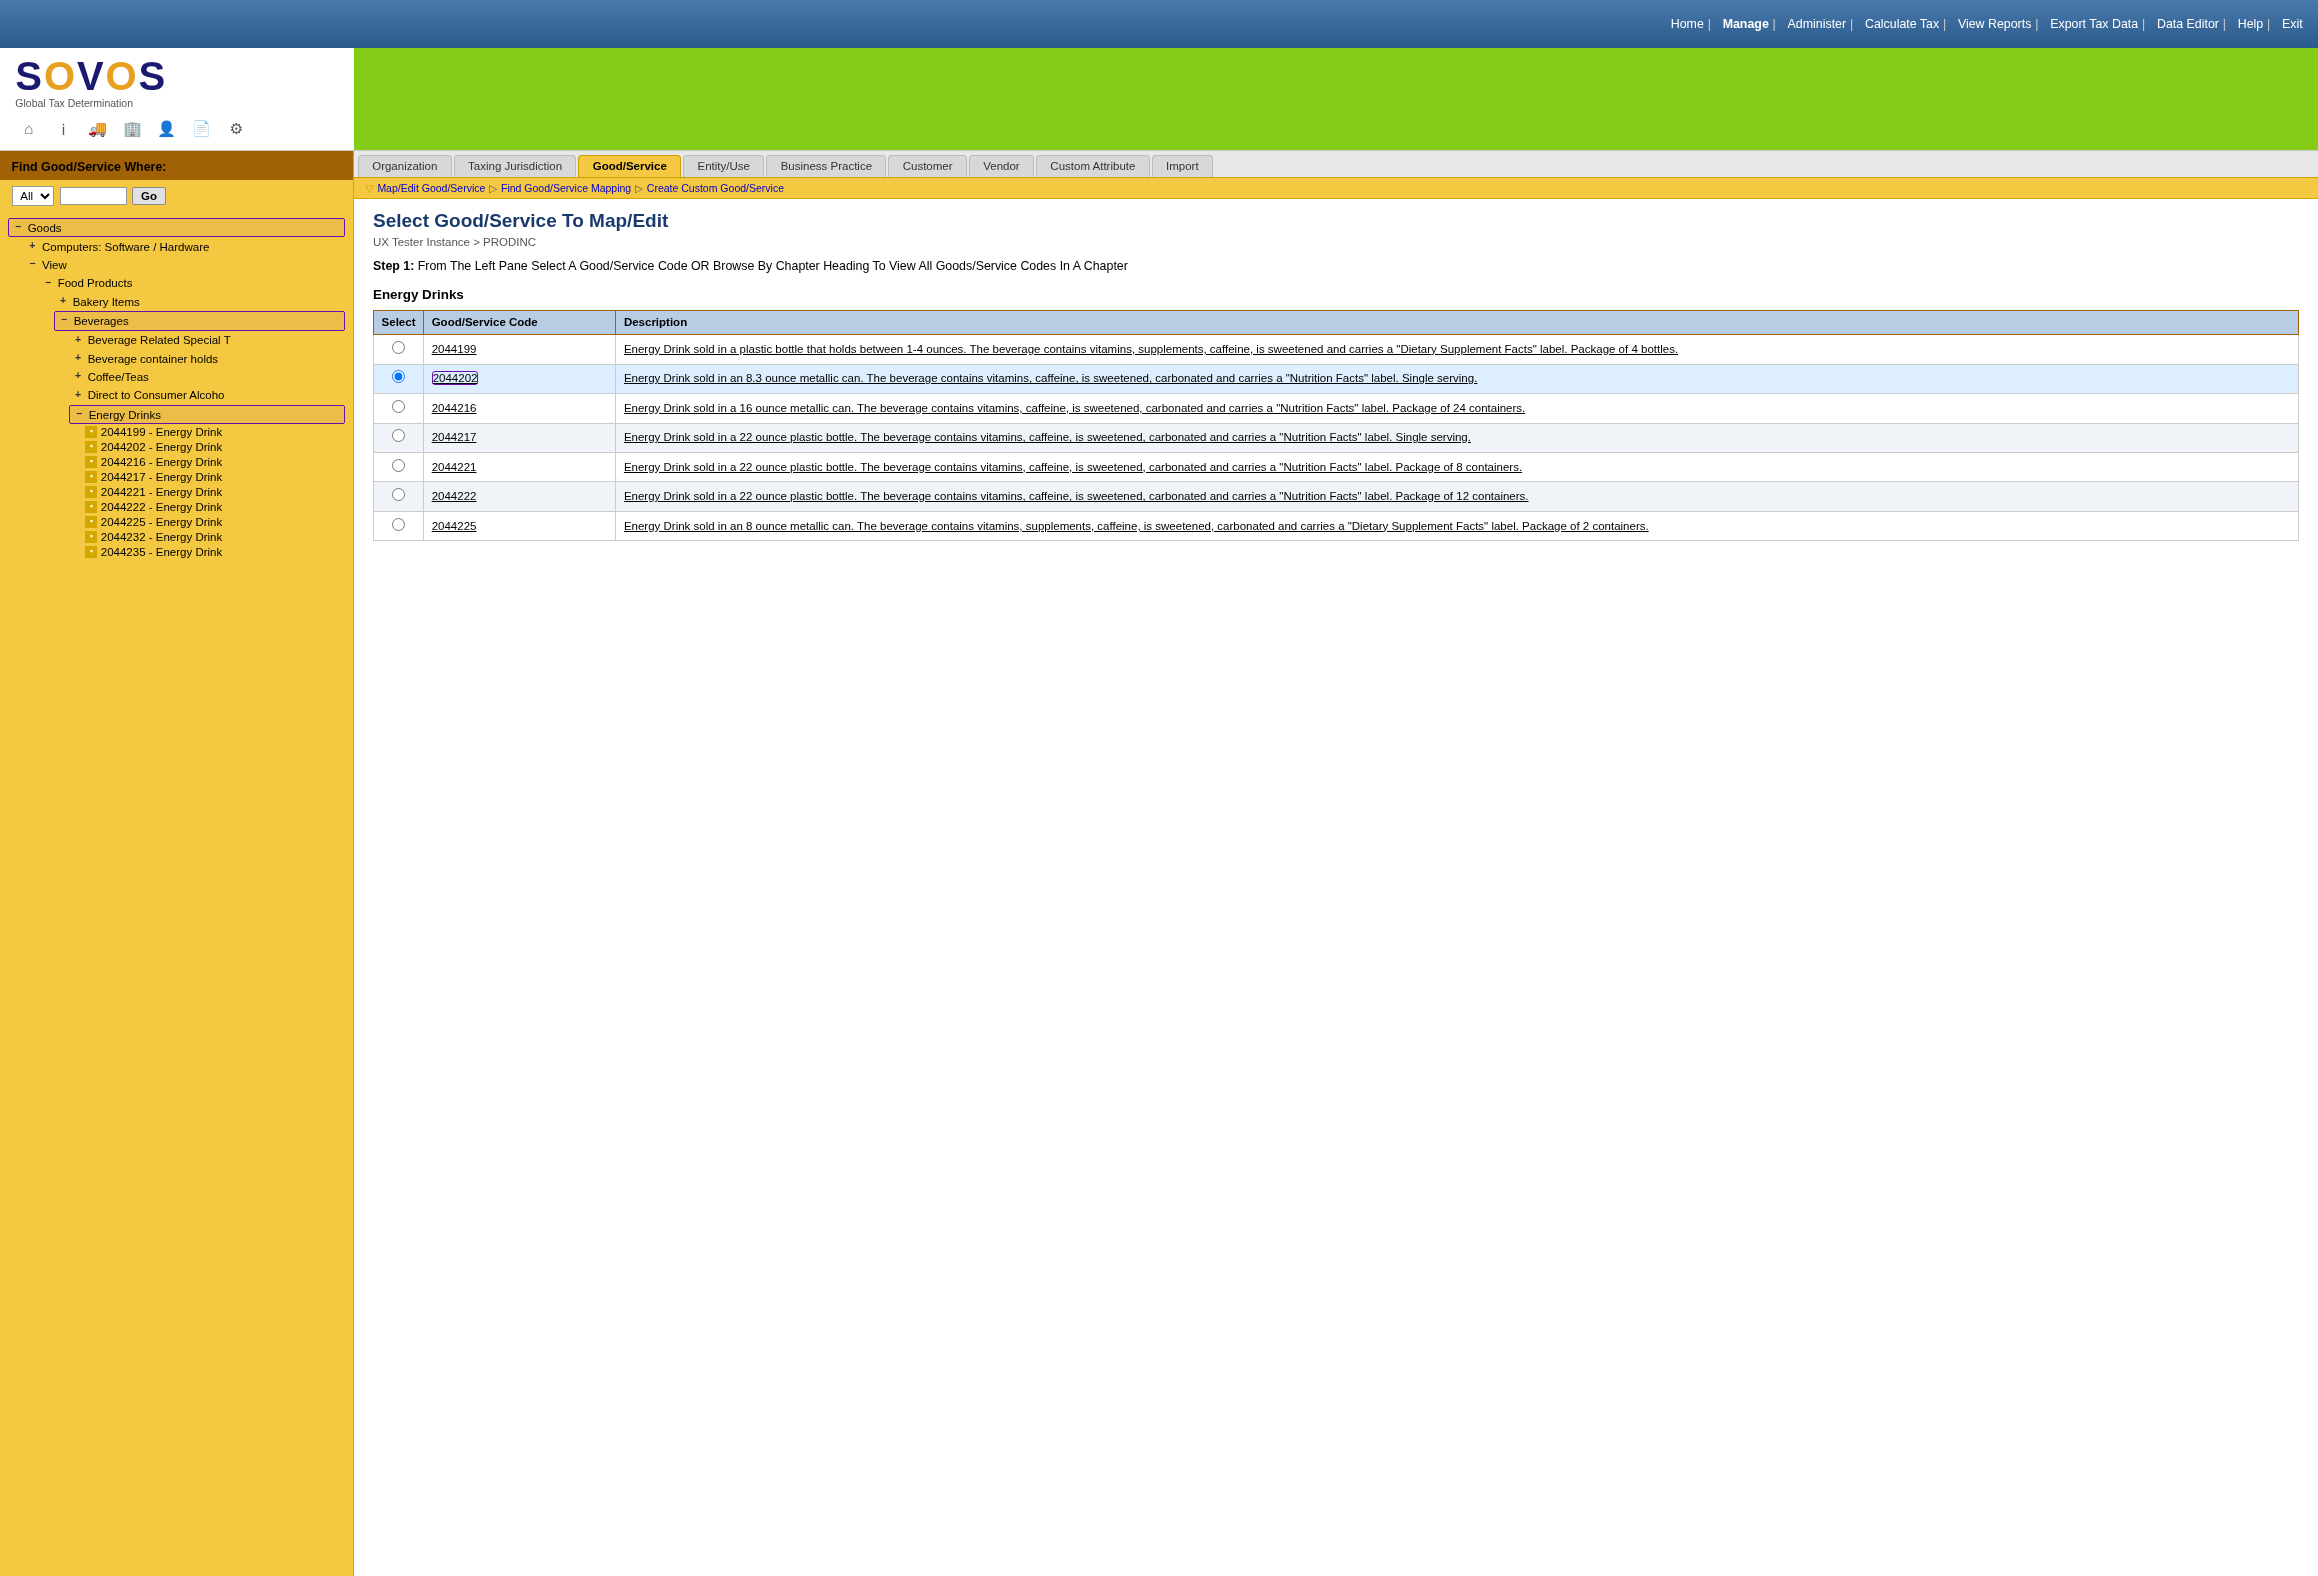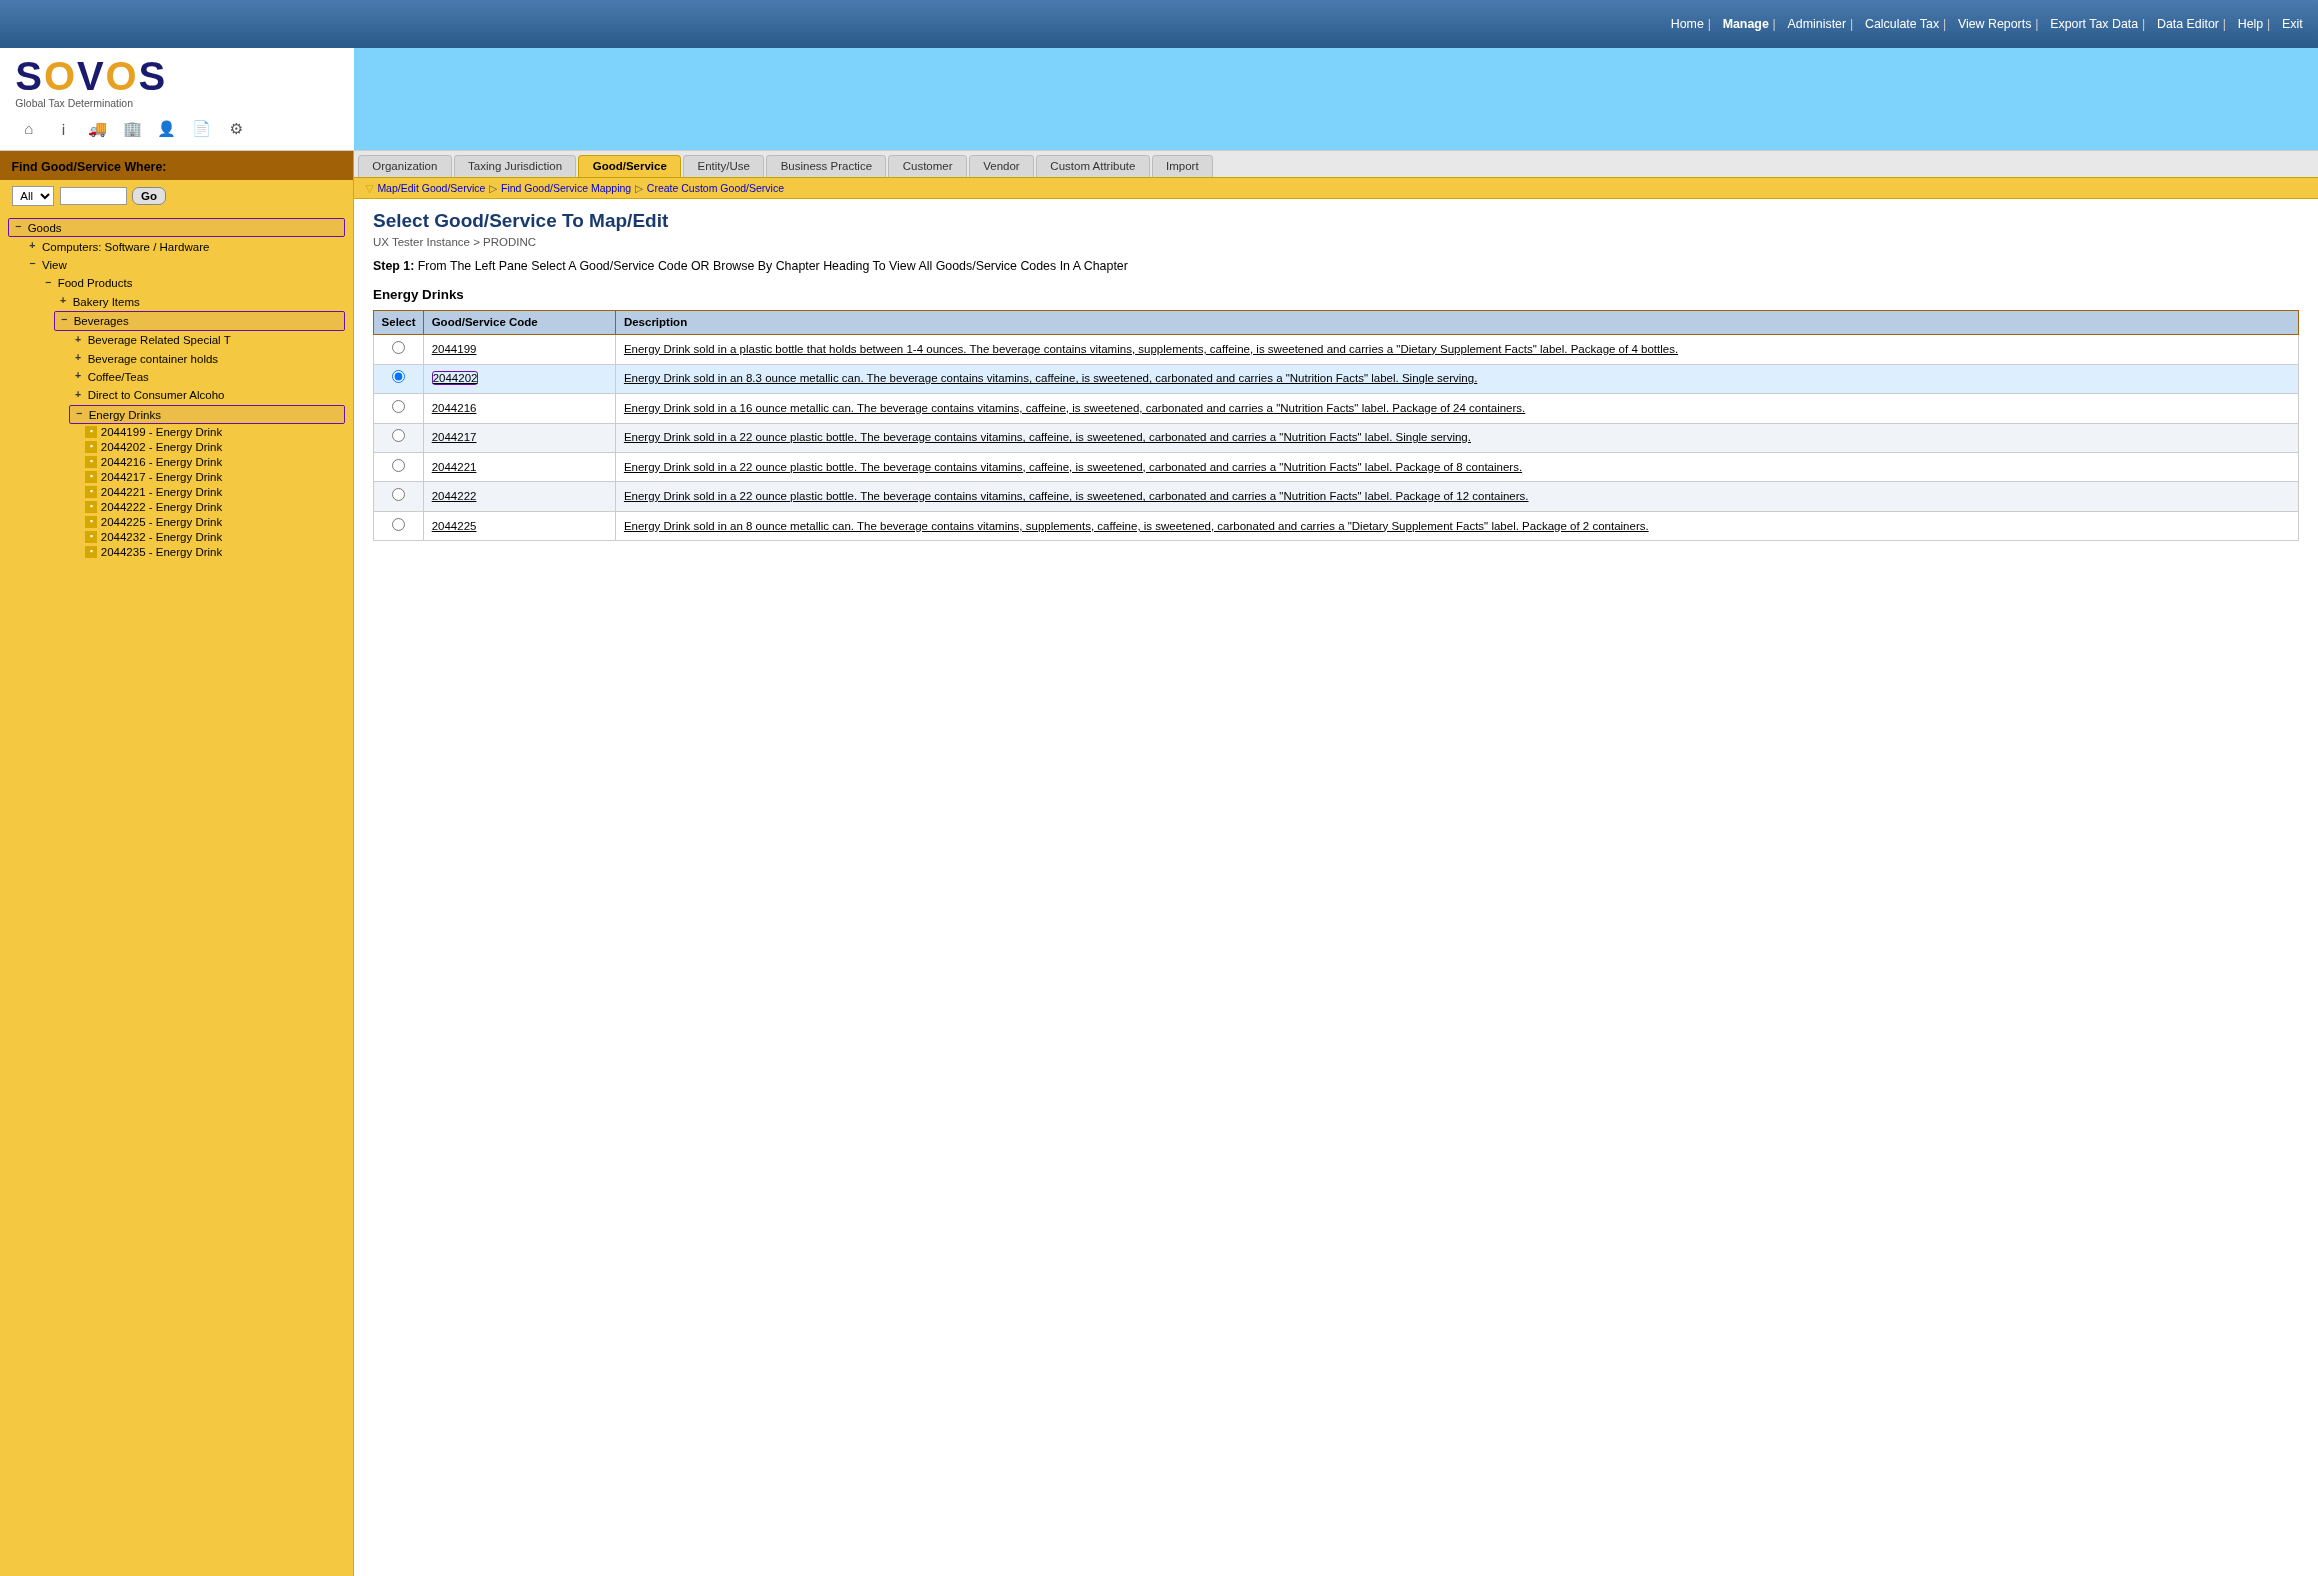--- a/index.html
+++ b/index.html
@@ -49,21 +49,21 @@
     .logo-text span.logo-o { color: #e8a020; }
     .logo-subtitle {
       font-size: 10.5px;
       color: #555;
       margin-top: 1.9px;
     }
 
     
     .header-row {
       display: flex;
-      background: #7dd3fc;
+      background: #84cc16;
       border-bottom: 1.9px solid #ccc;
     }
 
     
     .toolbar-icons {
       display: flex;
       align-items: center;
       padding: 7.6px 11.5px;
       gap: 7.6px;
       background: #f5f5f5;
@@ -306,21 +306,21 @@
     .selected-row td { background: #ddeeff !important; }
     .selected-code {
       border: 1.9px solid #6a0dad !important;
       border-radius: 2.9px;
     }
     .btn {
       padding: 5.7px 15.3px;
       font-size: 12.4px;
       font-weight: bold;
       cursor: pointer;
-      border-radius: 7px;
+      border-radius: 2px;
       border: 1.9px solid transparent;
     }
 
     
     ::-webkit-scrollbar { width: 7.6px; }
     ::-webkit-scrollbar-track { background: #f1f1f1; }
     ::-webkit-scrollbar-thumb { background: #aaa; border-radius: 3.8px; }
   </style>
 </head>
 <body>

